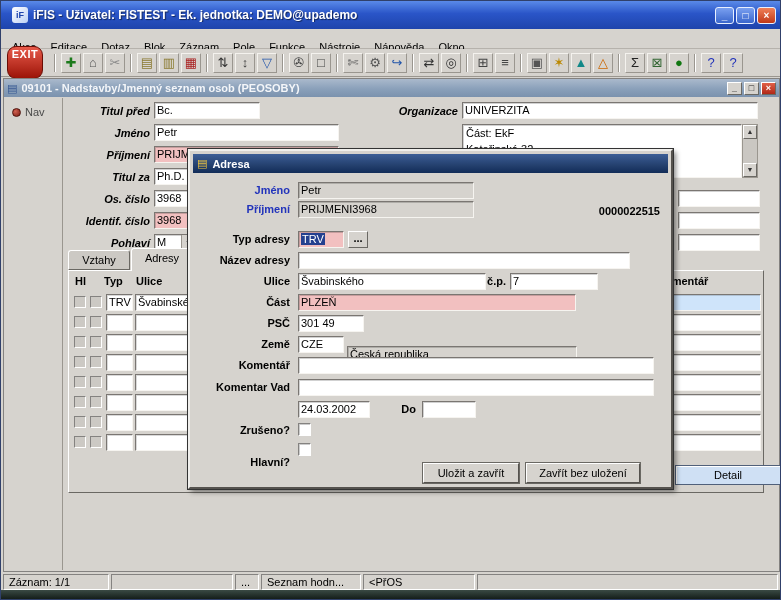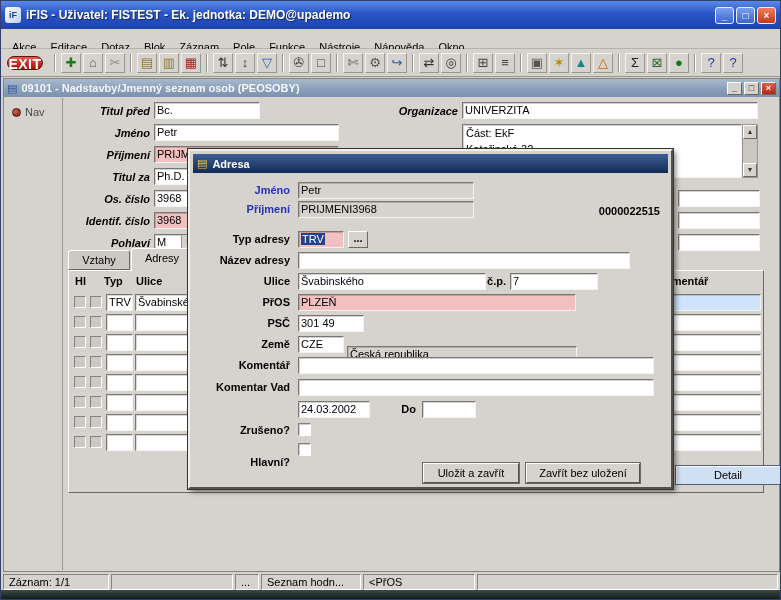--- a/index.html
+++ b/index.html
@@ -11,21 +11,21 @@
   }
   
   .titlebar {
     position:absolute; left:0; top:0; right:0; height:28px;
     background:linear-gradient(180deg,#5a8ae8 0%,#2a55c8 45%,#1e44ac 100%);
     display:flex; align-items:center; padding:0 4px; color:#fff;
   }
   .app-icon {
     width:16px; height:16px; margin-right:5px; border-radius:3px;
     background:linear-gradient(135deg,#ffffff,#bcd0f4);
-    color:#1e44ac; font-weight:bold; font-size:9px; text-align:center; line-height:16px;
+    color:#1e44ac; font-weight:bold; font-size:9px; text-align:center; line-height:16px;margin-left:7px;
   }
   .title-text { font-size:12px; font-weight:bold; text-shadow:1px 1px 1px rgba(0,0,0,.55); flex:1; white-space:nowrap; overflow:hidden; }
   .win-controls { display:flex; gap:2px; }
   .wbtn {
     width:19px; height:17px; border:1px solid #e8f0ff; border-radius:3px;
     background:linear-gradient(180deg,#7aa0f0,#3a66cc);
     color:#fff; font-size:10px; font-weight:bold; text-align:center; line-height:15px; cursor:default;
   }
   .wbtn.close { background:linear-gradient(180deg,#f08058,#c03818); }
   
@@ -35,23 +35,23 @@
   }
   .menu-item { display:inline-block; padding:12px 7px; color:#000; cursor:default;margin-top:16px; }
   .menu-item::first-letter { text-decoration:underline; }
   
   .toolbar {
     position:absolute; left:0; top:48px; right:0; height:28px;
     background:#d6d3ce; border-bottom:1px solid #9a968f;
     display:flex; align-items:center; padding:0 6px; gap:2px;
   }
   .exit-btn {
-    width:36px; height:14px; border-radius:9px; margin-right:6px;
+    width:36px; height:33px; border-radius:9px; margin-right:6px;
     background:linear-gradient(180deg,#e85a4a,#9c1408); border:1px solid #6a0c04;
-    color:#fff; font-size:14px; font-weight:bold; text-align:center; line-height:15px; letter-spacing:.5px;
+    color:#fff; font-size:11px; font-weight:bold; text-align:center; line-height:15px; letter-spacing:.5px;
   }
   .tbtn {
     width:20px; height:20px; display:inline-block; text-align:center; line-height:18px; font-size:13px;
     background:#d6d3ce; border:1px solid; border-color:#f4f2ee #9a968f #9a968f #f4f2ee; cursor:default;
   }
   .tsep { display:inline-block; width:2px; height:18px; margin:0 3px; border-left:1px solid #9a968f; border-right:1px solid #ffffff; }
   
   .inner-win {
     position:absolute; left:2px; top:77px; width:777px; height:494px;
     background:#d6d3ce; border:1px solid #848280;
@@ -352,21 +352,21 @@
     <div class="lov-btn">...</div>
 
     <div class="dlabel" style="top:103px;">Název adresy</div>
     <div class="field" style="top:101px;left:108px;width:332px;"></div>
 
     <div class="dlabel" style="top:124px;">Ulice</div>
     <div class="field" style="top:122px;left:108px;width:188px;">Švabinského</div>
     <div class="dlabel" style="top:124px;left:272px;width:44px;">č.p.</div>
     <div class="field" style="top:122px;left:320px;width:88px;">7</div>
 
-    <div class="dlabel" style="top:145px;">PřOS</div>
+    <div class="dlabel" style="top:145px;">Část</div>
     <div class="field pink" style="top:143px;left:108px;width:278px;">PLZEŇ</div>
 
     <div class="dlabel" style="top:166px;">PSČ</div>
     <div class="field" style="top:164px;left:108px;width:66px;">301 49</div>
 
     <div class="dlabel" style="top:187px;">Země</div>
     <div class="field" style="top:185px;left:108px;width:46px;">CZE</div>
     <div class="field disabled" style="top:195px;left:157px;width:230px;">Česká republika</div>
 
     <div class="dlabel" style="top:208px;">Komentář</div>

